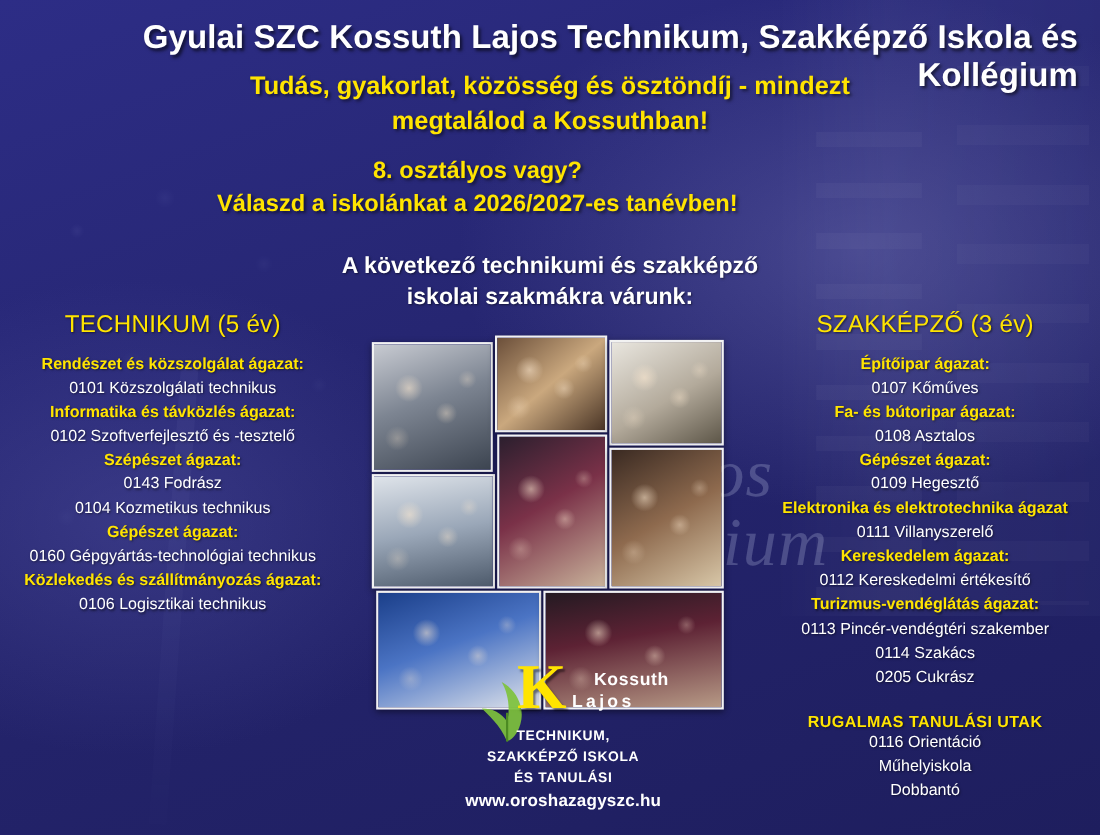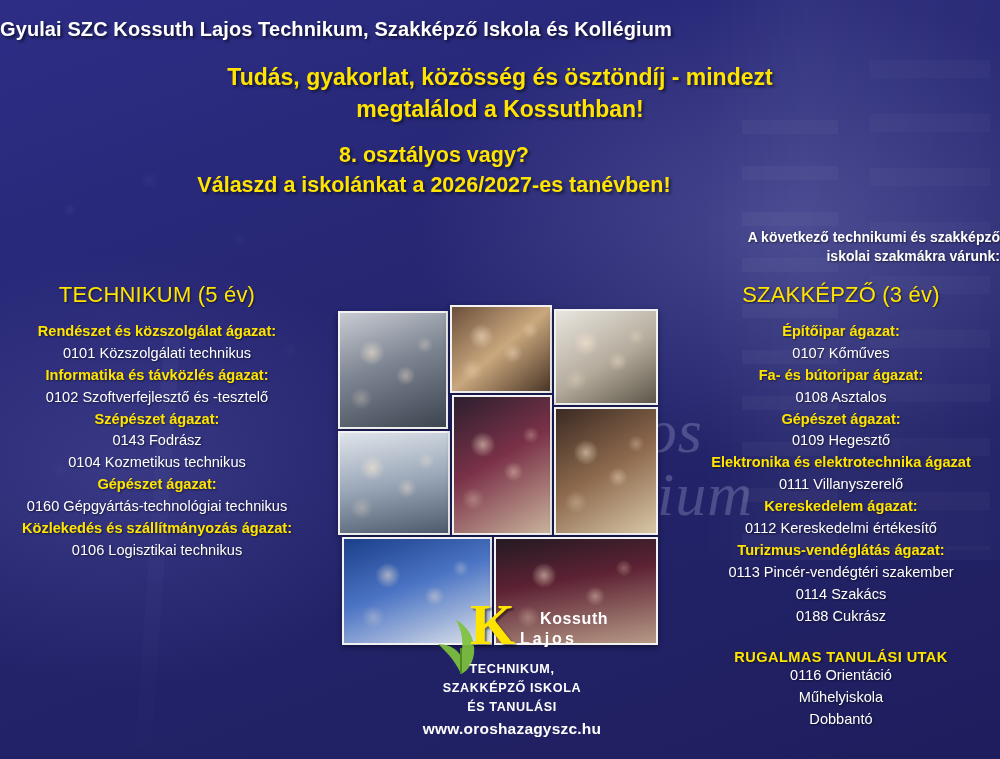--- a/index.html
+++ b/index.html
@@ -56,43 +56,43 @@
     font-family:"Liberation Serif", serif;
     font-size:62px; font-style:italic; color:rgba(225,230,255,.22);
     line-height:1.02; letter-spacing:1px; opacity:1;
   }
 
   
   .content { position:absolute; inset:0; }
 
   .title {
     position:absolute; top:18px; left:0; width:980px;
-    text-align:left;
-    font-size:20px; font-weight:bold; color:#ffffff;
+    text-align:right;
+    font-size:30px; font-weight:bold; color:#ffffff;
     text-shadow:2px 2px 3px rgba(0,0,0,.6);
     letter-spacing:.1px;
   }
   .slogan {
     position:absolute; top:62px; left:0; width:1000px;
     text-align:center;
     font-size:23px; font-weight:bold; color:#ffe400;
     line-height:1.38;
     text-shadow:2px 2px 3px rgba(0,0,0,.55);
   }
   .call {
     position:absolute; top:140px; left:0; width:868px;
     text-align:center;
     font-size:21.5px; font-weight:bold; color:#ffe400;
     line-height:1.4;
     text-shadow:2px 2px 3px rgba(0,0,0,.55);
   }
   .intro {
     position:absolute; top:228px; left:0; width:1000px;
-    text-align:right;
-    font-size:14px; font-weight:bold; color:#ffffff;
+    text-align:center;
+    font-size:21px; font-weight:bold; color:#ffffff;
     line-height:1.33;
     text-shadow:1px 1px 2px rgba(0,0,0,.5);
   }
 
   
   .col { position:absolute; top:282px; width:310px; text-align:center; }
   .col-left  { left:2px; }
   .col-right { left:686px; }
 
   .col-head {
@@ -253,21 +253,21 @@
 
       <div class="branch">Elektronika és elektrotechnika ágazat</div>
       <div class="program">0111 Villanyszerelő</div>
 
       <div class="branch">Kereskedelem ágazat:</div>
       <div class="program">0112 Kereskedelmi értékesítő</div>
 
       <div class="branch">Turizmus-vendéglátás ágazat:</div>
       <div class="program">0113 Pincér-vendégtéri szakember</div>
       <div class="program">0114 Szakács</div>
-      <div class="program">0188 Cukrász</div>
+      <div class="program">0205 Cukrász</div>
 
       <div class="flex-head">RUGALMAS TANULÁSI UTAK</div>
       <div class="program">0116 Orientáció</div>
       <div class="program">Műhelyiskola</div>
       <div class="program">Dobbantó</div>
     </div>
 
     <div class="collage">
       <div class="photo p1">
         <div class="ph-inner ph-a">

